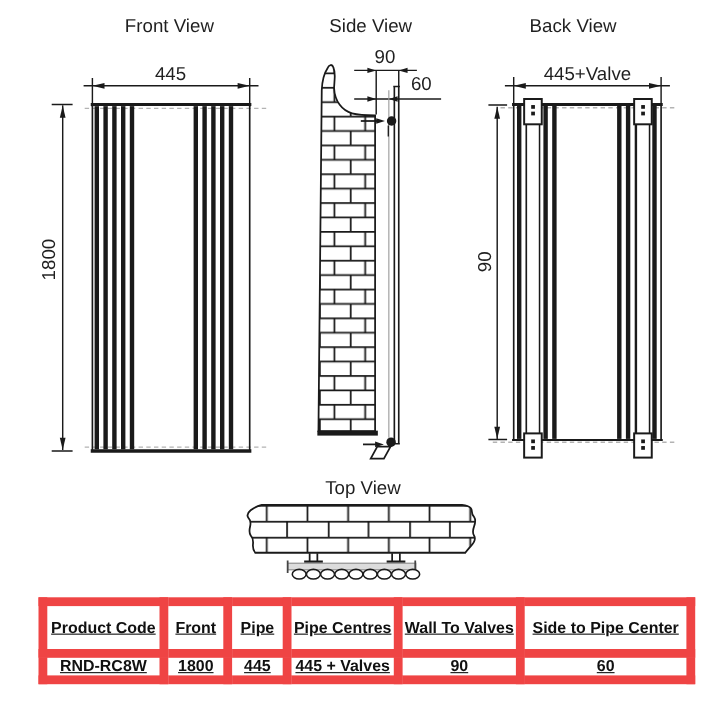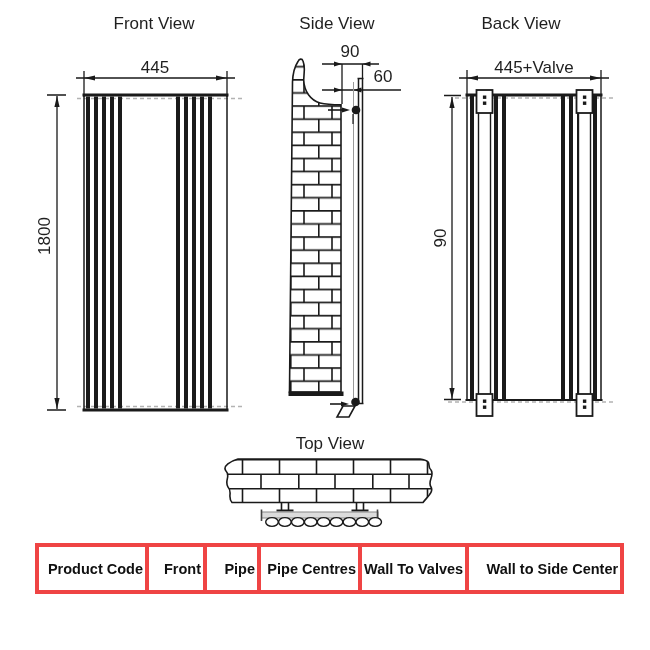--- a/index.html
+++ b/index.html
@@ -11,22 +11,22 @@
   svg text{fill:#1f1f1f;}
   .vtitle{font-size:17px;}
   .dim{font-size:17px;}
   table.spec{
     position:absolute;left:35px;top:543px;
     border-collapse:collapse;table-layout:fixed;
     font-weight:bold;font-size:14.5px;color:#101010;
     border:3px solid #101010;
   }
   table.spec td{
-    border:4px solid #ef4444;text-align:right;vertical-align:middle;
-    padding:0 2px;overflow:hidden;white-space:nowrap;
+    border:8px solid #ef4444;text-align:center;vertical-align:middle;
+    padding:0 2px;overflow:hidden;white-space:nowrap;text-decoration:underline;
   }
 </style>
 </head>
 <body>
 
 <svg width="650" height="545" viewBox="0 0 650 545">
   <defs>
     <pattern id="brickSide" x="290" y="79" width="28" height="26.2" patternUnits="userSpaceOnUse">
       <g stroke="#1a1a1a" stroke-width="1.6" fill="none">
         <path d="M0,0.8 H28 M0,13.9 H28 M14,0.8 V13.9 M0.8,13.9 V26.2"></path>
@@ -206,16 +206,24 @@
       <col style="width:107px">
       <col style="width:155px">
   </colgroup>
   <tbody>
     <tr style="height:47px">
       <td>Product Code</td>
       <td>Front</td>
       <td>Pipe</td>
       <td>Pipe Centres</td>
       <td>Wall To Valves</td>
-      <td>Wall to Side Center</td>
+      <td>Side to Pipe Center</td>
+    </tr>
+    <tr style="height:24px">
+      <td>RND-RC8W</td>
+      <td>1800</td>
+      <td>445</td>
+      <td>445 + Valves</td>
+      <td>90</td>
+      <td>60</td>
     </tr>
   </tbody>
 </table>
 
 </body></html>

